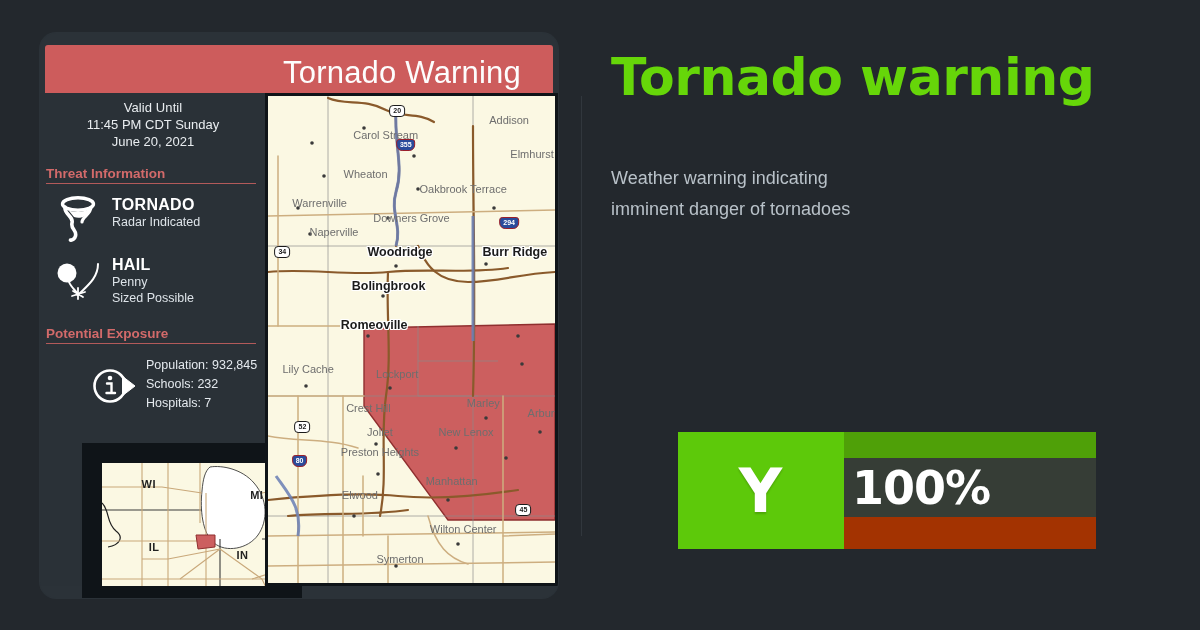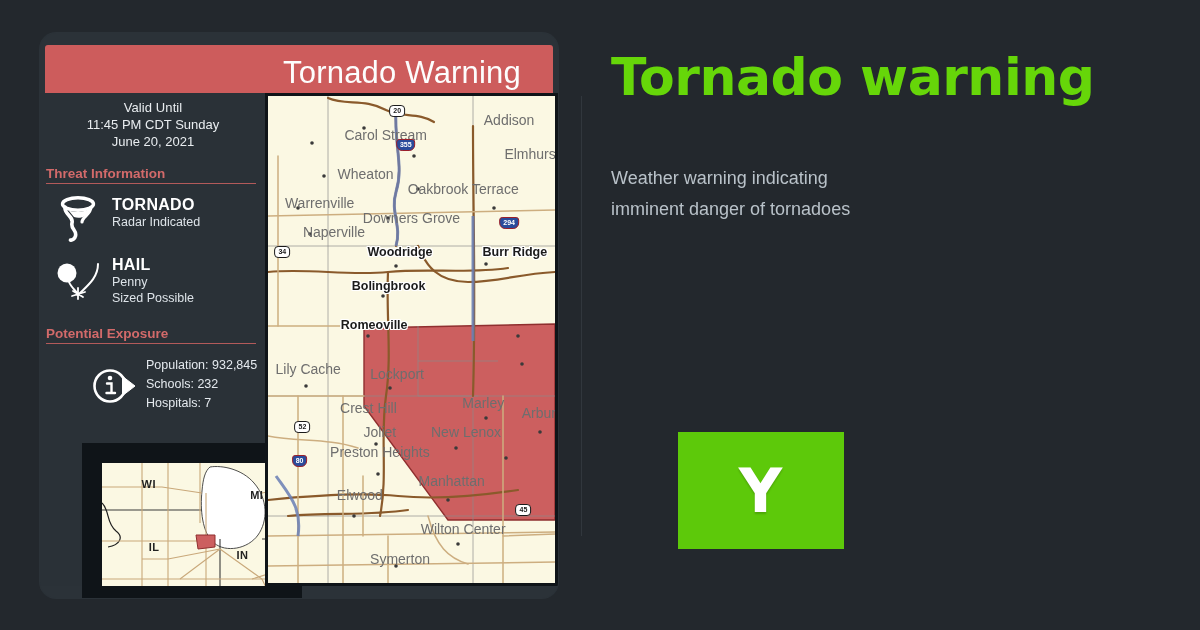--- a/index.html
+++ b/index.html
@@ -66,21 +66,21 @@
   .inset-inner{position:relative;width:100%;height:100%;background:#fbf8e3;overflow:hidden;}
 
   
   .mainmap{
     position:absolute;left:225px;top:0;width:293px;height:493px;
     background:#0f1418;padding:3px;box-sizing:border-box;
   }
   .map-inner{position:relative;width:100%;height:100%;background:#fbf8e3;overflow:hidden;}
 
   .place{position:absolute;transform:translate(-50%,-50%);white-space:nowrap;
-         color:#6e6e6e;font-size:14px;font-family:"Liberation Sans",sans-serif;}
+         color:#6e6e6e;font-size:11px;font-family:"Liberation Sans",sans-serif;}
   .place.inwarn{color:#1b1b1b;font-size:12.5px;font-weight:700;
          text-shadow:-1.2px 0 #fff,1.2px 0 #fff,0 -1.2px #fff,0 1.2px #fff,
                      -1px -1px #fff,1px 1px #fff,-1px 1px #fff,1px -1px #fff;}
 
   .shield{position:absolute;transform:translate(-50%,-50%);
     font-size:7px;font-weight:700;color:#14306b;background:#fff;
     border:1.2px solid #14306b;border-radius:3px;padding:1px 3px;line-height:8px;}
   .shield.us{color:#1a1a1a;border:1.2px solid #1a1a1a;border-radius:4px;}
   .shield.ih{color:#fff;background:#2a4b9b;border:1.2px solid #9b1f2a;border-radius:3px 3px 6px 6px;}
 
@@ -339,15 +339,22 @@
 
   <div class="rdesc">
     <div>Weather warning indicating</div>
     <div>imminent danger of tornadoes</div>
   </div>
 
   <div class="badge">
     <div class="badge-letter">
       <span>Y</span>
     </div>
+    <div class="badge-bars">
+      <div class="bar-top"></div>
+      <div class="bar-mid">
+        <span>100%</span>
+      </div>
+      <div class="bar-bot"></div>
+    </div>
   </div>
 
 </div>
 
 </body></html>

